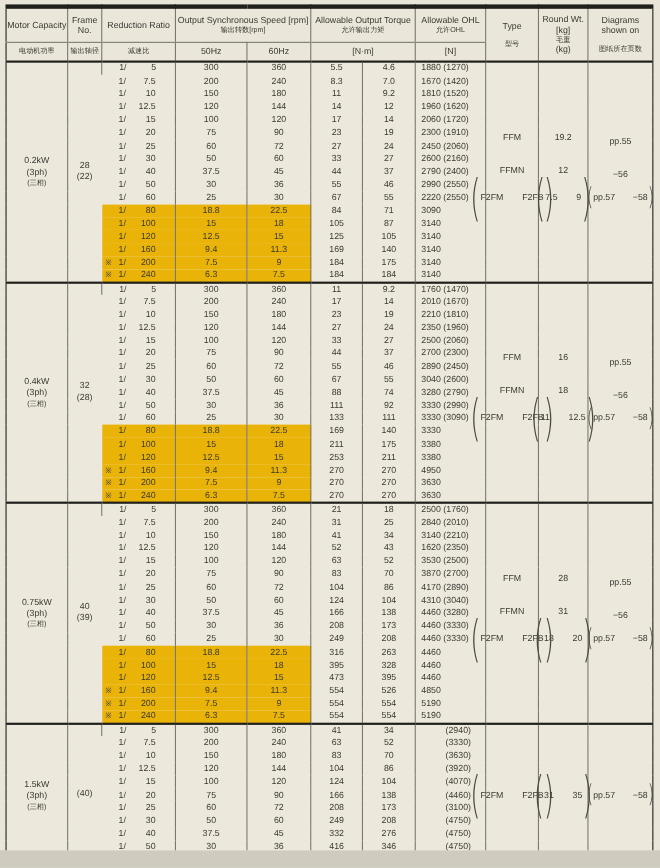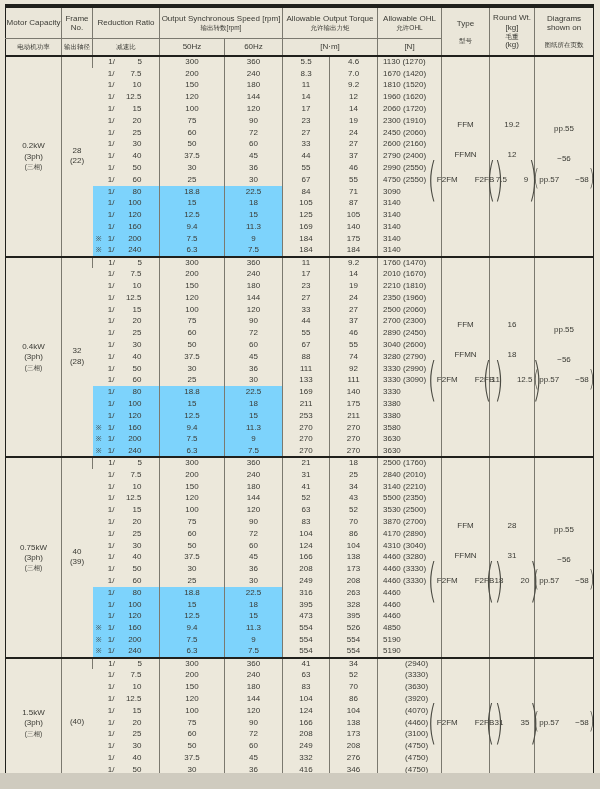--- a/index.html
+++ b/index.html
@@ -27,21 +27,21 @@
   th.norow { border-bottom:none; }
   .h-en { font-size:8px; line-height:1.15; }
   .h-cn { font-size:6.5px; line-height:1.2; margin-top:1px; }
   .h-unit { font-size:8px; }
   .h-gap { height:8px; }
 
   
   tbody td { height:11.8px; line-height:1; font-size:8px; }
   tr.bf td { border-top:2.2px solid #20201c; }
   td.c-num { text-align:center; }
-  td.shade { background:#7dd3fc; }
+  td.shade { background:#eab308; }
   td.c-ohl { text-align:left; padding-left:5px; white-space:nowrap; }
   td.c-ohl.indent { padding-left:27px; }
 
   td.c-motor, td.c-frame { text-align:center; font-size:8px; }
   td.c-motor div, td.c-frame div { margin:1.5px 0; line-height:1.1; }
   td.c-motor div.cn { font-size:6.5px; }
 
   td.c-ratio { white-space:nowrap; }
   td.c-ratio .star { display:inline-block; width:9px; font-size:7px; text-align:right; }
   td.c-ratio .one  { display:inline-block; width:13px; text-align:right; }
@@ -149,21 +149,21 @@
           </td>
           <td class="c-frame" rowspan="17">
             <div>28</div>
             <div>(22)</div>
           </td>
           <td class="c-ratio"><span class="star"></span><span class="one">1/</span><span class="den">5</span></td>
           <td class="c-num">300</td>
           <td class="c-num">360</td>
           <td class="c-num">5.5</td>
           <td class="c-num">4.6</td>
-          <td class="c-ohl">1130 (1270)</td>
+          <td class="c-ohl">1880 (1270)</td>
           <td class="c-grp" rowspan="17">
             <div class="gwrap">
               <div class="plain">
                 <div>FFM</div>
                 <div>FFMN</div>
               </div>
               <div class="pg tall">
                 <span class="p">(</span>
                 <div class="st">
                   <div>F2FM</div>
@@ -277,21 +277,21 @@
           <td class="c-num">55</td>
           <td class="c-num">46</td>
           <td class="c-ohl">2990 (2550)</td>
         </tr>
         <tr>
           <td class="c-ratio"><span class="star"></span><span class="one">1/</span><span class="den">60</span></td>
           <td class="c-num">25</td>
           <td class="c-num">30</td>
           <td class="c-num">67</td>
           <td class="c-num">55</td>
-          <td class="c-ohl">4750 (2550)</td>
+          <td class="c-ohl">2220 (2550)</td>
         </tr>
         <tr>
           <td class="c-ratio shade"><span class="star"></span><span class="one">1/</span><span class="den">80</span></td>
           <td class="c-num shade">18.8</td>
           <td class="c-num shade">22.5</td>
           <td class="c-num">84</td>
           <td class="c-num">71</td>
           <td class="c-ohl">3090</td>
         </tr>
         <tr>
@@ -502,21 +502,21 @@
           <td class="c-num">253</td>
           <td class="c-num">211</td>
           <td class="c-ohl">3380</td>
         </tr>
         <tr>
           <td class="c-ratio shade"><span class="star">※</span><span class="one">1/</span><span class="den">160</span></td>
           <td class="c-num shade">9.4</td>
           <td class="c-num shade">11.3</td>
           <td class="c-num">270</td>
           <td class="c-num">270</td>
-          <td class="c-ohl">3580</td>
+          <td class="c-ohl">4950</td>
         </tr>
         <tr>
           <td class="c-ratio shade"><span class="star">※</span><span class="one">1/</span><span class="den">200</span></td>
           <td class="c-num shade">7.5</td>
           <td class="c-num shade">9</td>
           <td class="c-num">270</td>
           <td class="c-num">270</td>
           <td class="c-ohl">3630</td>
         </tr>
         <tr>
@@ -607,21 +607,21 @@
           <td class="c-num">41</td>
           <td class="c-num">34</td>
           <td class="c-ohl">3140 (2210)</td>
         </tr>
         <tr>
           <td class="c-ratio"><span class="star"></span><span class="one">1/</span><span class="den">12.5</span></td>
           <td class="c-num">120</td>
           <td class="c-num">144</td>
           <td class="c-num">52</td>
           <td class="c-num">43</td>
-          <td class="c-ohl">5500 (2350)</td>
+          <td class="c-ohl">1620 (2350)</td>
         </tr>
         <tr>
           <td class="c-ratio"><span class="star"></span><span class="one">1/</span><span class="den">15</span></td>
           <td class="c-num">100</td>
           <td class="c-num">120</td>
           <td class="c-num">63</td>
           <td class="c-num">52</td>
           <td class="c-ohl">3530 (2500)</td>
         </tr>
         <tr>

